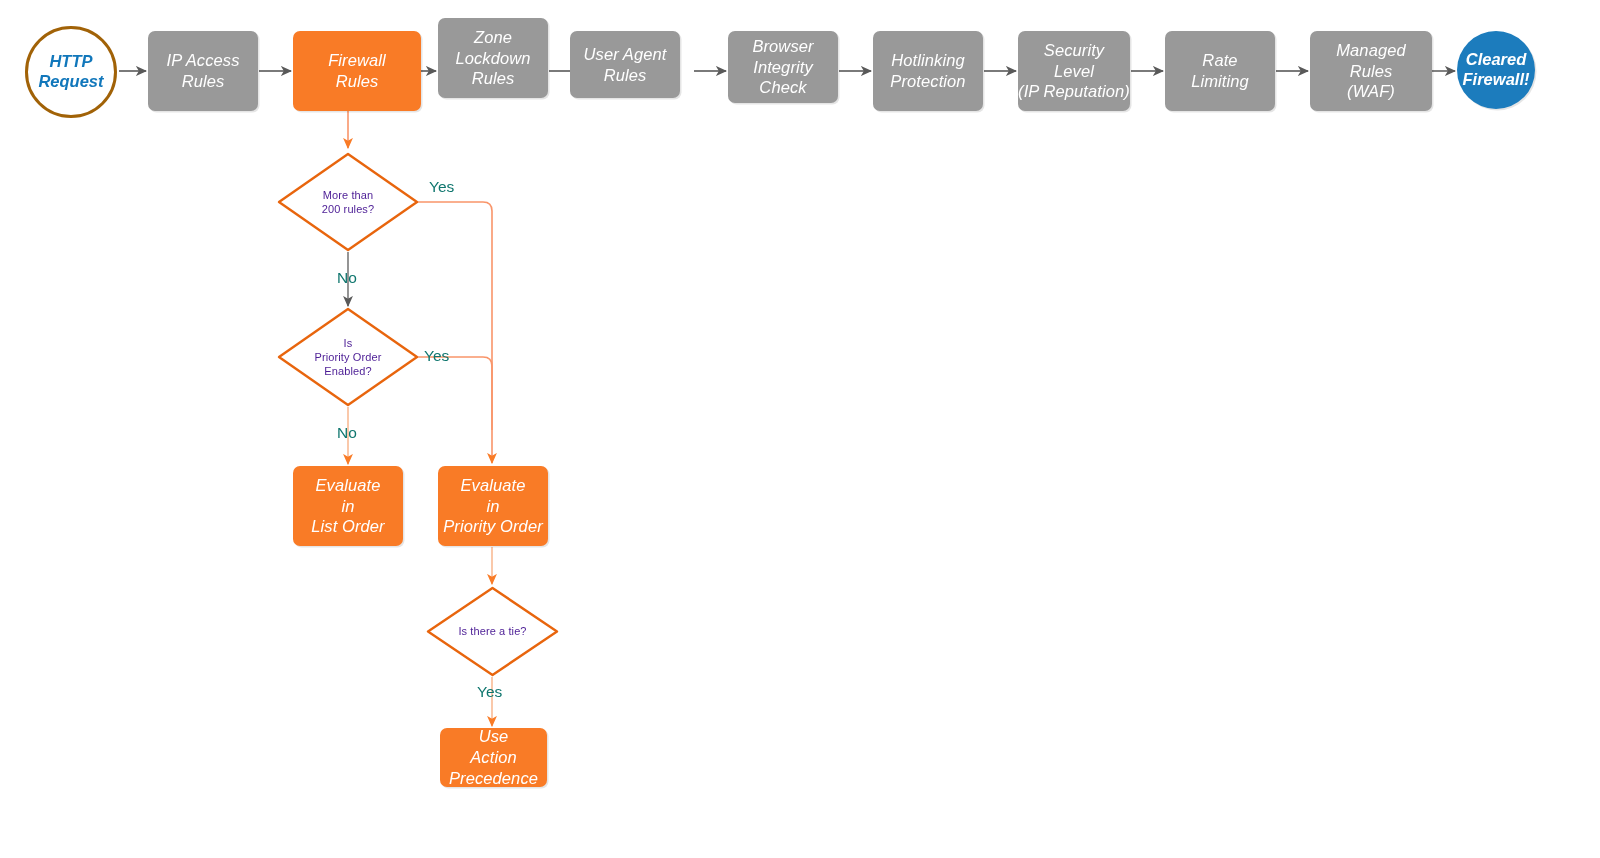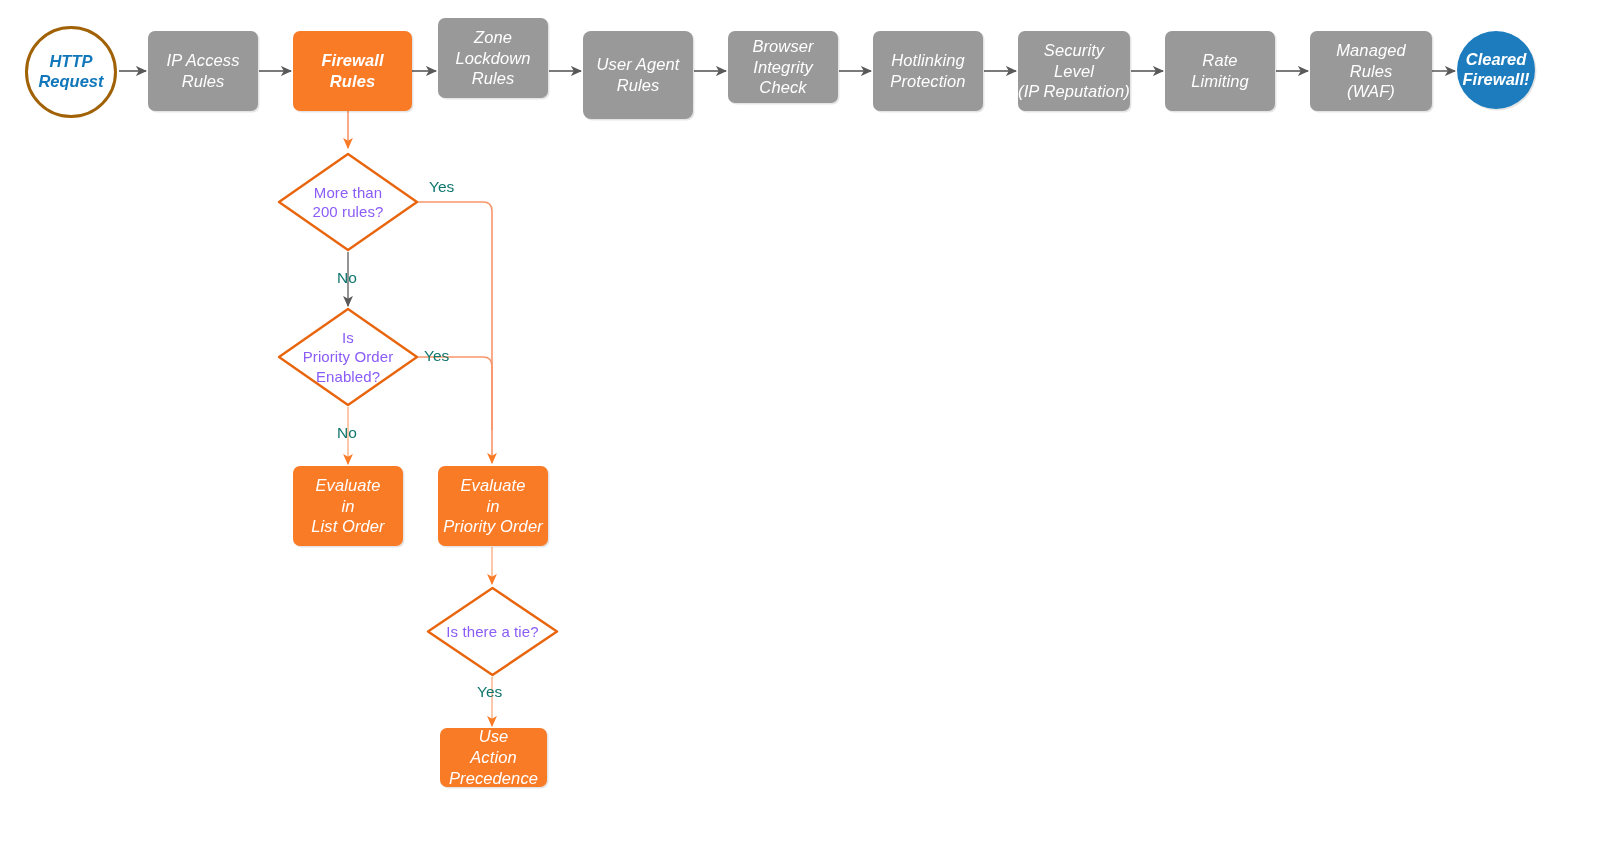--- a/index.html
+++ b/index.html
@@ -93,22 +93,22 @@
   }
   .diamond .dlabel {
     position: absolute;
     left: 0; top: 0;
     width: 100%;
     height: 100%;
     display: flex;
     align-items: center;
     justify-content: center;
     text-align: center;
-    color: #8b5cf6;
-    font-size: 15px;
+    color: #4c1d95;
+    font-size: 11px;
     line-height: 1.3;
     letter-spacing: .1px;
   }
 
   
   .edge-label {
     position: absolute;
     font-size: 15.5px;
     color: #0f766e;
     white-space: nowrap;
@@ -170,28 +170,28 @@
      Use Action Precedence --&gt;
     <line x1="492" y1="677" x2="492" y2="726" stroke="#f9bb95" stroke-width="1.6" fill="none" marker-end="url(#arrow-orange)"></line>
   </svg>
 
   <div class="node circle circle-start nowrap-lines" style="left:25px; top:26px; width:92px; height:92px;">HTTP
 Request</div>
 
   <div class="node box box-gray nowrap-lines" style="left:148px; top:31px; width:110px; height:80px;">IP Access
 Rules</div>
 
-  <div class="node box box-orange nowrap-lines" style="left:293px; top:31px; width:119px; height:80px;font-weight:bold;">Firewall
+  <div class="node box box-orange nowrap-lines" style="left:293px; top:31px; width:128px; height:80px;">Firewall
 Rules</div>
 
   <div class="node box box-gray nowrap-lines" style="left:438px; top:18px; width:110px; height:80px;">Zone
 Lockdown
 Rules</div>
 
-  <div class="node box box-gray nowrap-lines" style="left:583px; top:31px; width:110px; height:88px;border-radius:8px;">User Agent
+  <div class="node box box-gray nowrap-lines" style="left:570px; top:31px; width:110px; height:67px;">User Agent
 Rules</div>
 
   <div class="node box box-gray nowrap-lines" style="left:728px; top:31px; width:110px; height:72px;">Browser
 Integrity
 Check</div>
 
   <div class="node box box-gray nowrap-lines" style="left:873px; top:31px; width:110px; height:80px;">Hotlinking
 Protection</div>
 
   <div class="node box box-gray nowrap-lines" style="left:1018px; top:31px; width:112px; height:80px;">Security

